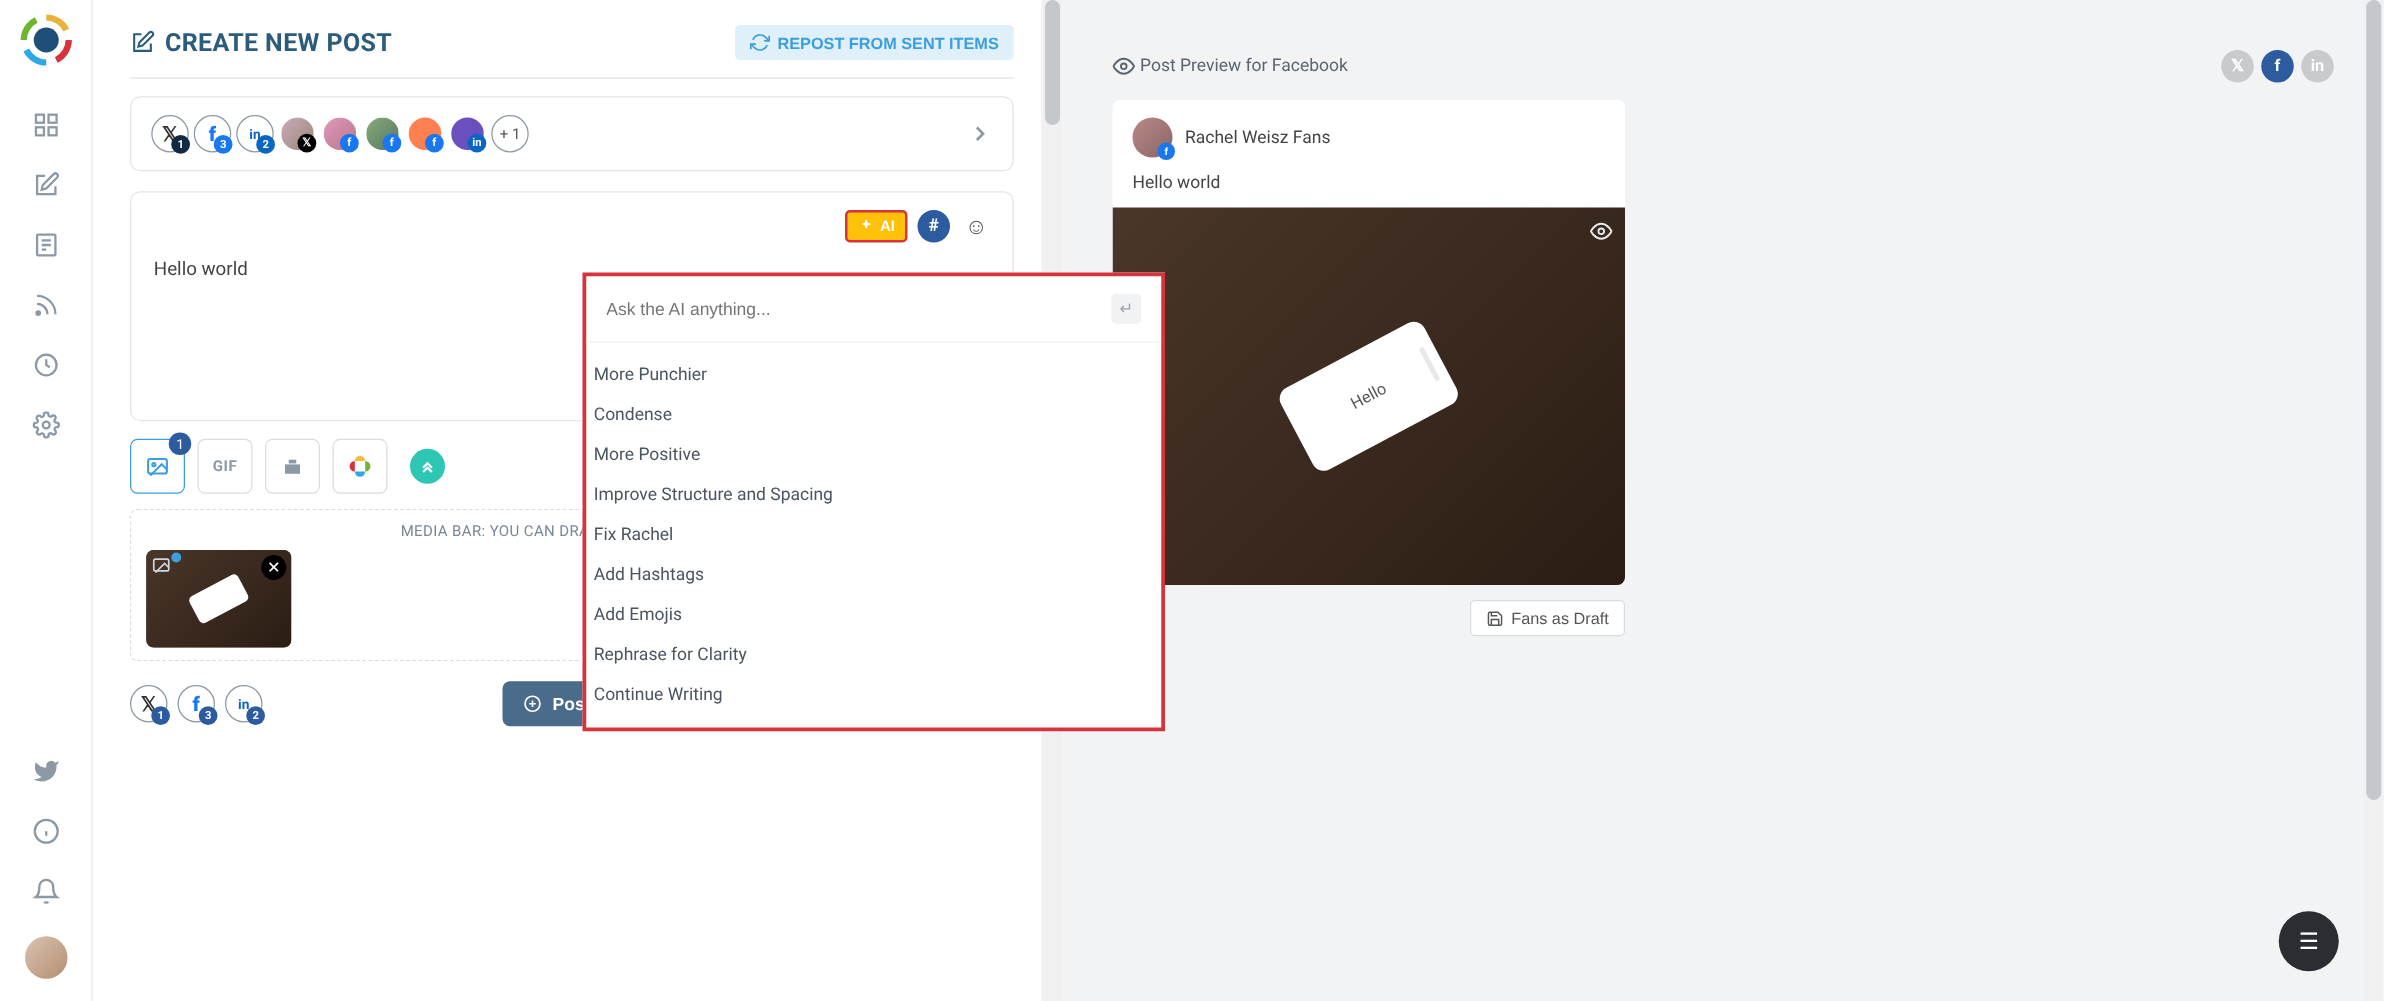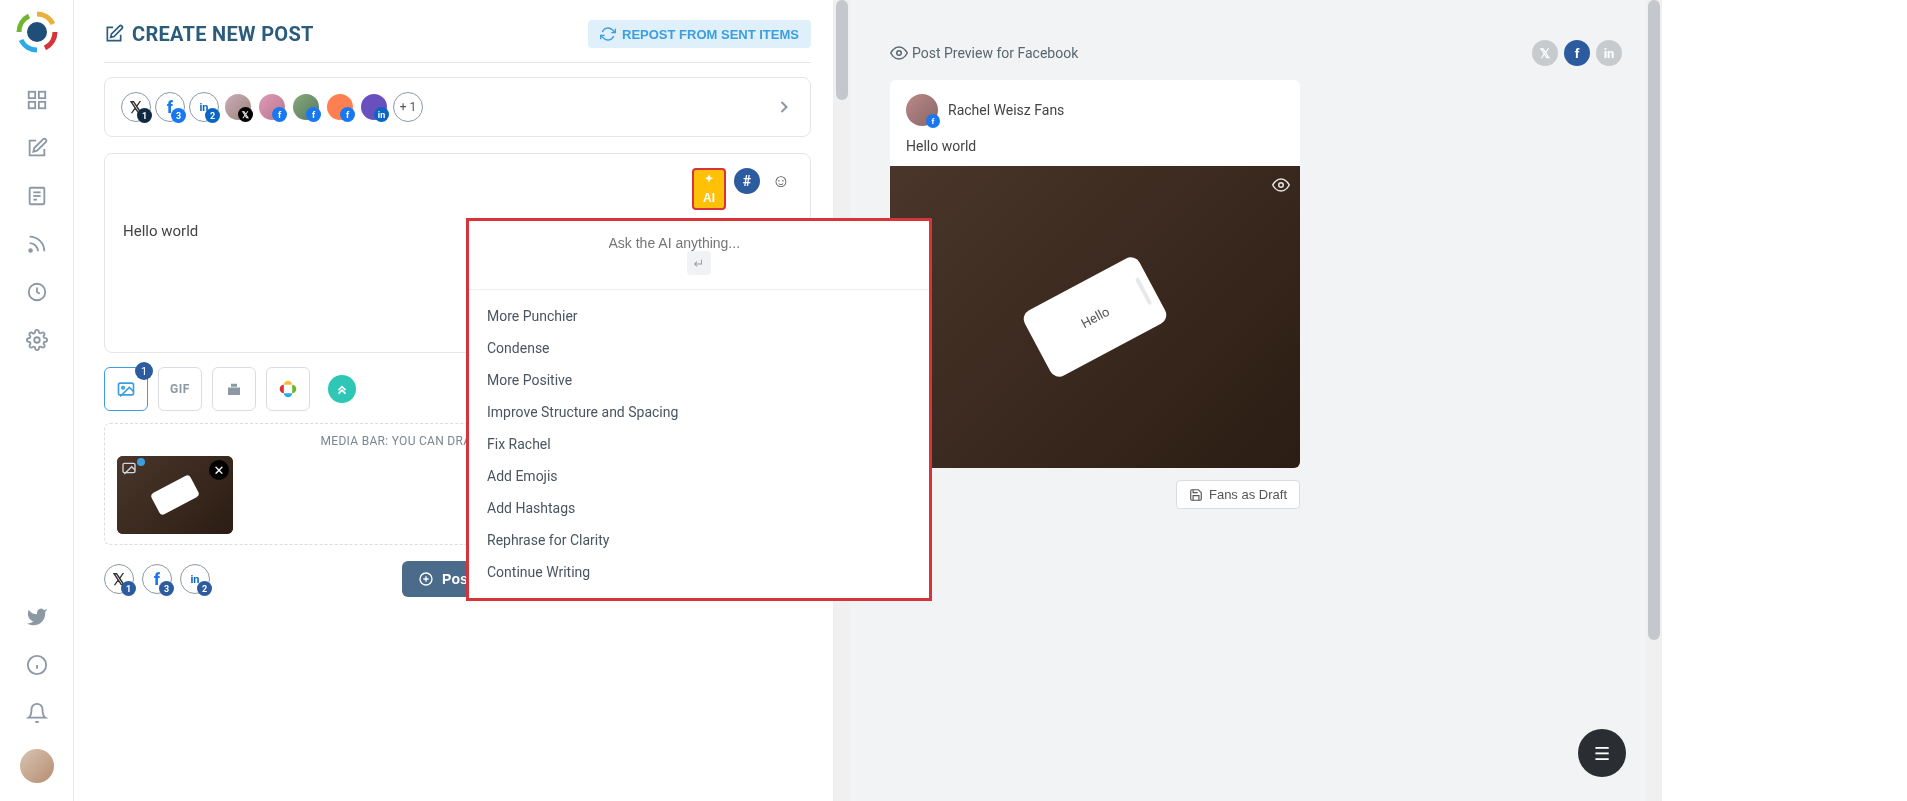--- a/index.html
+++ b/index.html
@@ -1,17 +1,17 @@
 <!DOCTYPE html>
 <html><head>
 <meta charset="utf-8">
 <style>
 * { box-sizing: border-box; margin: 0; padding: 0; }
 body { font-family: -apple-system, BlinkMacSystemFont, "Segoe UI", Roboto, sans-serif; background: #fff; color: #333; overflow: hidden; }
-.app { display: flex; height: 801px; width: 1662px; position: relative; }
+.app { display: flex; height: 801px; width: 1907px; position: relative; }
 .sidebar { width: 74px; background: #fff; border-right: 1px solid #e8e8e8; display: flex; flex-direction: column; align-items: center; padding-top: 10px; gap: 24px; }
 .logo { width: 44px; height: 44px; margin-bottom: 10px; }
 .sidebar-icon { width: 24px; height: 24px; color: #8c99a4; cursor: pointer; display:flex; align-items:center; justify-content:center; }
 .sidebar .spacer { flex: 1; }
 .sidebar-avatar { width: 34px; height: 34px; border-radius: 50%; background: linear-gradient(135deg,#d9c4b3,#b58d70); margin-bottom: 18px; }
 .main { flex: 1; display: flex; overflow: hidden; }
 .compose-col { width: 760px; padding: 20px 22px 10px 30px; position: relative; border-right: 1px solid #eee;}
 .header-row { display: flex; align-items: center; justify-content: space-between; margin-bottom: 14px; }
 .heading { font-size: 20px; font-weight: 700; color: #2c5c7c; letter-spacing: .3px; display:flex; align-items:center; gap:8px; }
 .heading svg { width:20px; height:20px; }
@@ -23,21 +23,21 @@
 .av .mini { position:absolute; bottom:-2px; right:-2px; width:15px; height:15px; border-radius:50%; color:#fff; font-size:9px; display:flex; align-items:center; justify-content:center; font-weight:700; }
 .av .mini.count { background:#102a43; }
 .av .mini.fb { background:#1a77f2; }
 .av .mini.li { background:#0a66c2; }
 .av .mini.x { background:#000; }
 .av.outline { background:#fff; border:1.5px solid #8c99a4; }
 .av.more { background:#fff; border:1.5px solid #8c99a4; display:flex; align-items:center; justify-content:center; font-size:12px; color:#555; }
 .chev { width:20px; height:20px; color:#8c99a4; }
 .compose-card { border:1px solid #e2e6ea; border-radius:8px; padding:14px 16px 14px 16px; position:relative; margin-bottom:14px; }
 .toolbar-top { display:flex; justify-content:flex-end; gap:8px; margin-bottom:8px; }
-.ai-btn { background:#ffc107; color:#fff; border-radius:4px; padding:3px 8px; font-size:12px; font-weight:700; display:flex; align-items:center; gap:4px; border:2px solid #d6333a; cursor:pointer;flex-direction:column; }
+.ai-btn { background:#ffc107; color:#fff; border-radius:4px; padding:3px 8px; font-size:12px; font-weight:700; display:flex; align-items:center; gap:4px; border:2px solid #d6333a; cursor:pointer; }
 .hash-btn { width:26px; height:26px; border-radius:50%; background:#2c5c9f; color:#fff; display:flex; align-items:center; justify-content:center; font-size:14px; font-weight:700; cursor:pointer;}
 .emoji-btn { width:26px; height:26px; display:flex; align-items:center; justify-content:center; color:#555; cursor:pointer; font-size:18px;}
 .compose-text { font-size:15px; color:#444; min-height:120px; padding:4px 2px; }
 .media-row { display:flex; gap:10px; margin-bottom:12px; }
 .media-btn { border:1px solid #d8dde2; border-radius:6px; width:44px; height:44px; display:flex; align-items:center; justify-content:center; color:#8c99a4; cursor:pointer; position:relative; background:#fff; }
 .media-btn.active { border-color:#3b9ede; color:#3b9ede; }
 .media-btn .badge { position:absolute; top:-6px; right:-6px; background:#2c5c9f; color:#fff; width:18px; height:18px; border-radius:50%; font-size:11px; display:flex; align-items:center; justify-content:center; }
 .gif-txt { font-size:12px; font-weight:700; color:#8c99a4; letter-spacing:.5px;}
 .gphotos { width:20px; height:20px; }
 .upicon { width:28px; height:28px; border-radius:50%; background:#2ec7b6; display:flex; align-items:center; justify-content:center; color:#fff;}
@@ -52,25 +52,25 @@
 .footer-row { display:flex; align-items:center; justify-content:space-between; padding-top:16px; }
 .footer-avatars { display:flex; gap:8px; }
 .fav { width:30px; height:30px; border-radius:50%; border:1.5px solid #8c99a4; position:relative; display:flex; align-items:center; justify-content:center; background:#fff;}
 .fav .m { position:absolute; bottom:-3px; right:-3px; width:15px; height:15px; border-radius:50%; background:#2c5c9f; color:#fff; font-size:9px; display:flex; align-items:center; justify-content:center; font-weight:700;}
 .action-btns { display:flex; gap:10px; }
 .btn { border:none; border-radius:6px; padding:10px 16px; font-size:14px; font-weight:600; display:flex; align-items:center; gap:8px; cursor:pointer; color:#fff;}
 .btn.queue { background:#4a6b8a; }
 .btn.sched { background:#2ea9e8; }
 .btn.now { background:#6fb52e; }
 .ai-panel { position:absolute; left:466px; top:218px; width:466px; background:#fff; border:3px solid #d6333a; z-index:50; }
-.ai-input-row { padding:14px 16px; border-bottom:1px solid #eceff2; display:flex; align-items:center; justify-content:space-between;flex-direction:column;}
+.ai-input-row { padding:14px 16px; border-bottom:1px solid #eceff2; display:flex; align-items:center; justify-content:space-between;}
 .ai-input { border:none; outline:none; font-size:14px; color:#999; flex:1; }
 .ai-enter { width:24px; height:24px; border-radius:4px; background:#f0f2f4; color:#9aa4ad; display:flex; align-items:center; justify-content:center; font-size:13px;}
 .ai-list { padding:10px 0; }
-.ai-item { padding:8px 18px; font-size:14px; color:#4a5560; cursor:pointer; }
+.ai-item { padding:8px 6px; font-size:14px; color:#4a5560; cursor:pointer; }
 .scrollbar-fake { width:16px; background:#f0f0f0; position:relative;}
 .scrollbar-fake .thumb-sc { position:absolute; top:0; left:2px; width:12px; height:100px; background:#c4c8cc; border-radius:6px;}
 .preview-col { flex:1; background:#f2f3f5; padding:40px 40px 20px 40px; position:relative;}
 .preview-head { display:flex; align-items:center; justify-content:space-between; margin-bottom:14px; }
 .preview-title { font-size:14px; color:#5a6570; display:flex; align-items:center; gap:4px;}
 .social-circles { display:flex; gap:6px; }
 .sc { width:26px; height:26px; border-radius:50%; display:flex; align-items:center; justify-content:center; color:#fff; font-size:13px; font-weight:700; cursor:pointer;}
 .sc.x { background:#c7cbce; }
 .sc.fb { background:#2c5c9f; }
 .sc.li { background:#c7cbce; }
@@ -373,21 +373,21 @@
     <div class="ai-input-row">
       <input class="ai-input" placeholder="Ask the AI anything..." style="">
       <div class="ai-enter">↵</div>
     </div>
     <div class="ai-list">
       <div class="ai-item">More Punchier</div>
       <div class="ai-item">Condense</div>
       <div class="ai-item">More Positive</div>
       <div class="ai-item">Improve Structure and Spacing</div>
       <div class="ai-item">Fix Rachel</div>
+      <div class="ai-item">Add Hashtags</div>
       <div class="ai-item">Add Emojis</div>
-      <div class="ai-item">Add Hashtags</div>
       <div class="ai-item">Rephrase for Clarity</div>
       <div class="ai-item">Continue Writing</div>
     </div>
   </div>
 
   <div class="fab">☰</div>
 </div>
 
 </body></html>

